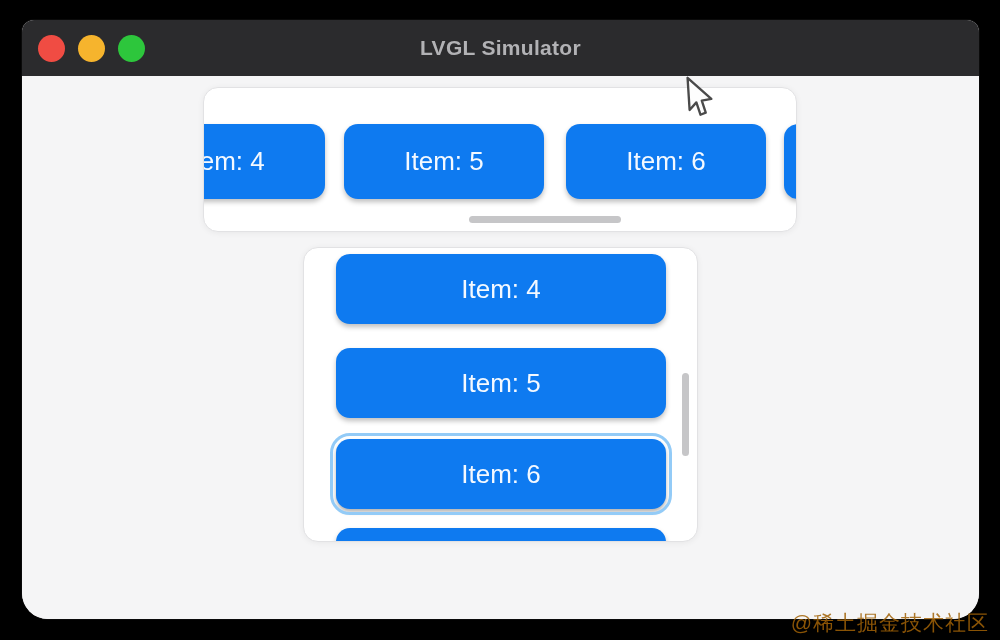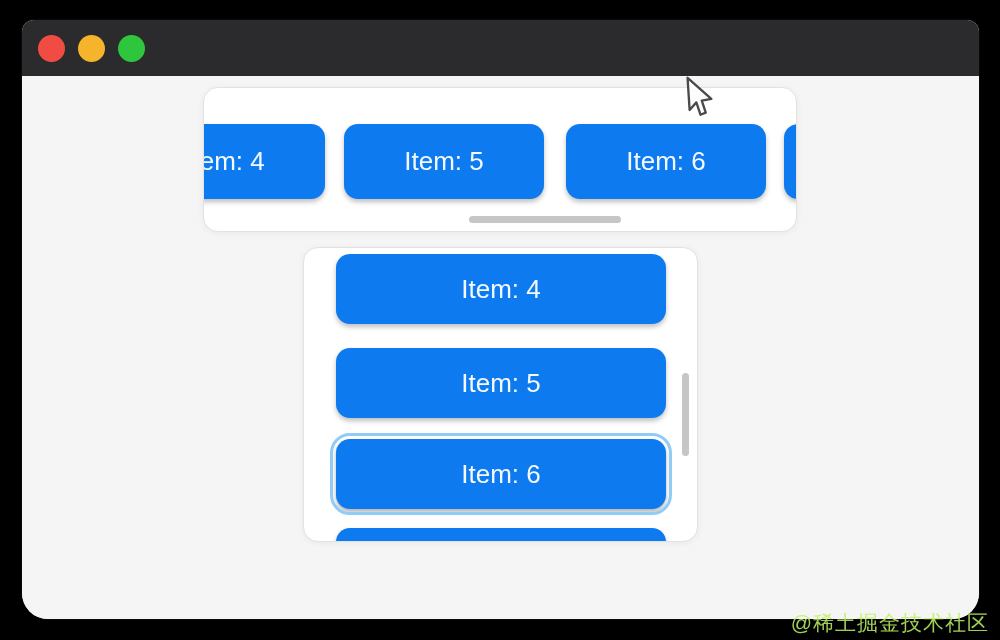--- a/index.html
+++ b/index.html
@@ -120,38 +120,39 @@
   .cursor {
     position: absolute;
     left: 660px; top: 56px;
     width: 34px; height: 44px;
     z-index: 50;
     pointer-events: none;
   }
   .watermark {
     position: absolute;
     right: 11px; bottom: 3px;
-    color: #bef264;
+    color: #a16207;
     opacity: 0.85;
     font-size: 21px;
     letter-spacing: 1px;
     z-index: 60;
   }
 </style>
 </head>
 <body>
 
 <div class="window">
 
   <div class="titlebar">
     <div class="traffic-lights">
       <button class="tl close"></button>
       <button class="tl minimize"></button>
       <button class="tl maximize"></button>
     </div>
+    <span class="window-title">LVGL Simulator</span>
   </div>
 
   <div class="content">
 
     <div class="panel hlist">
       <button class="btn b0">
         <span>Item: 4</span>
       </button>
       <button class="btn b1">
         <span>Item: 5</span>

